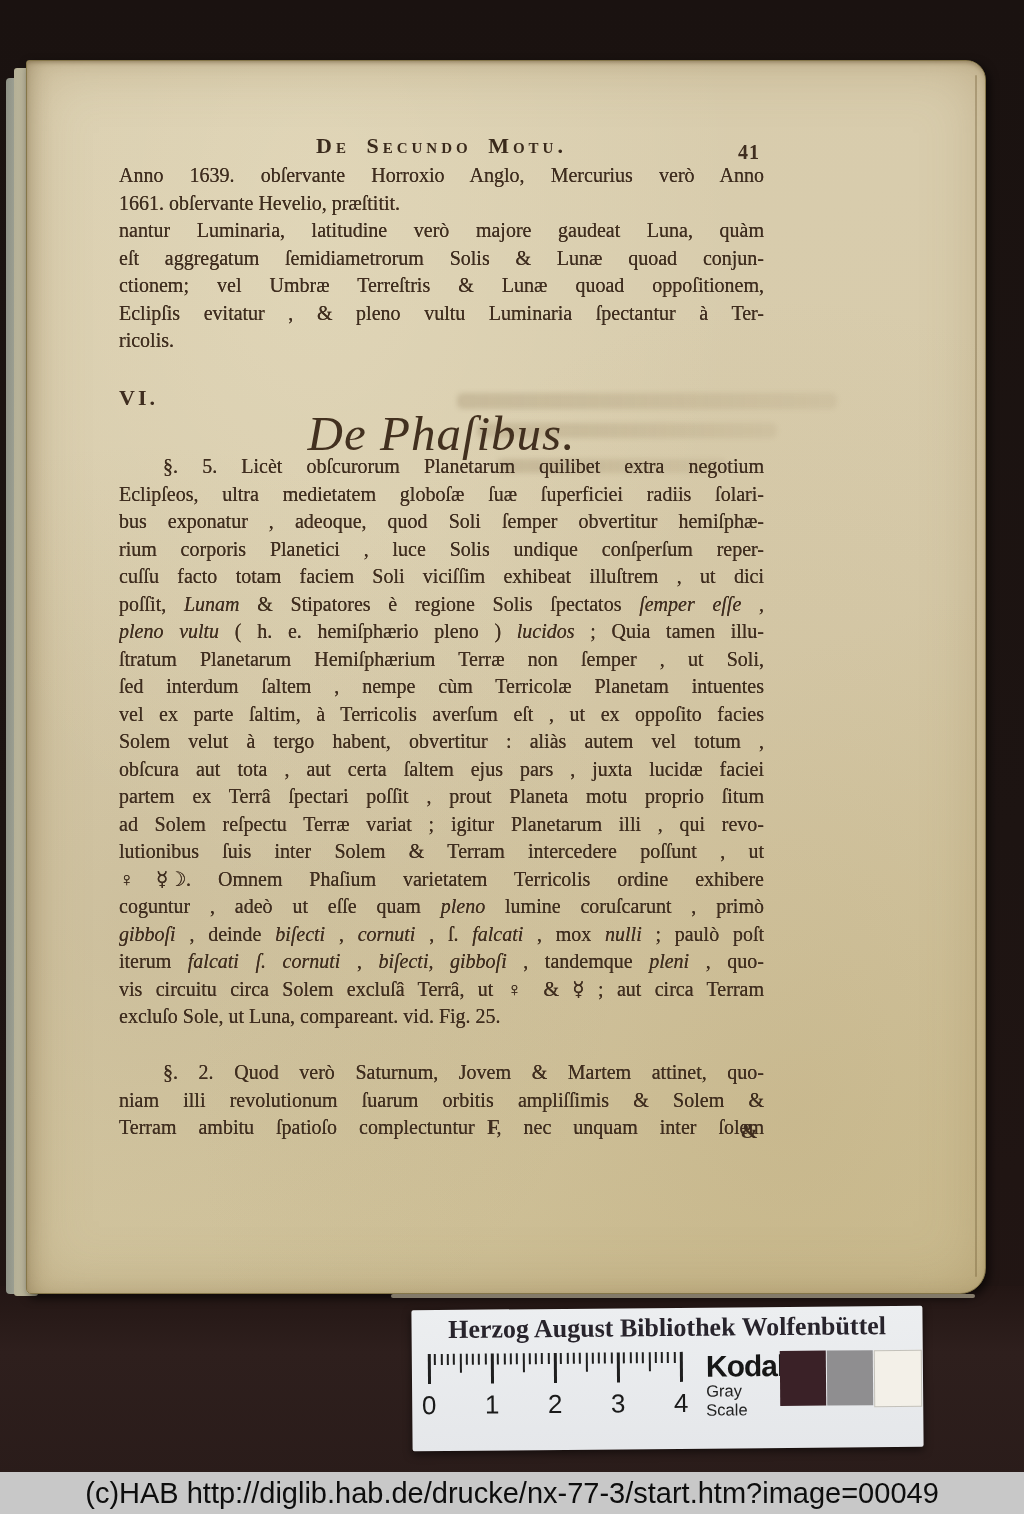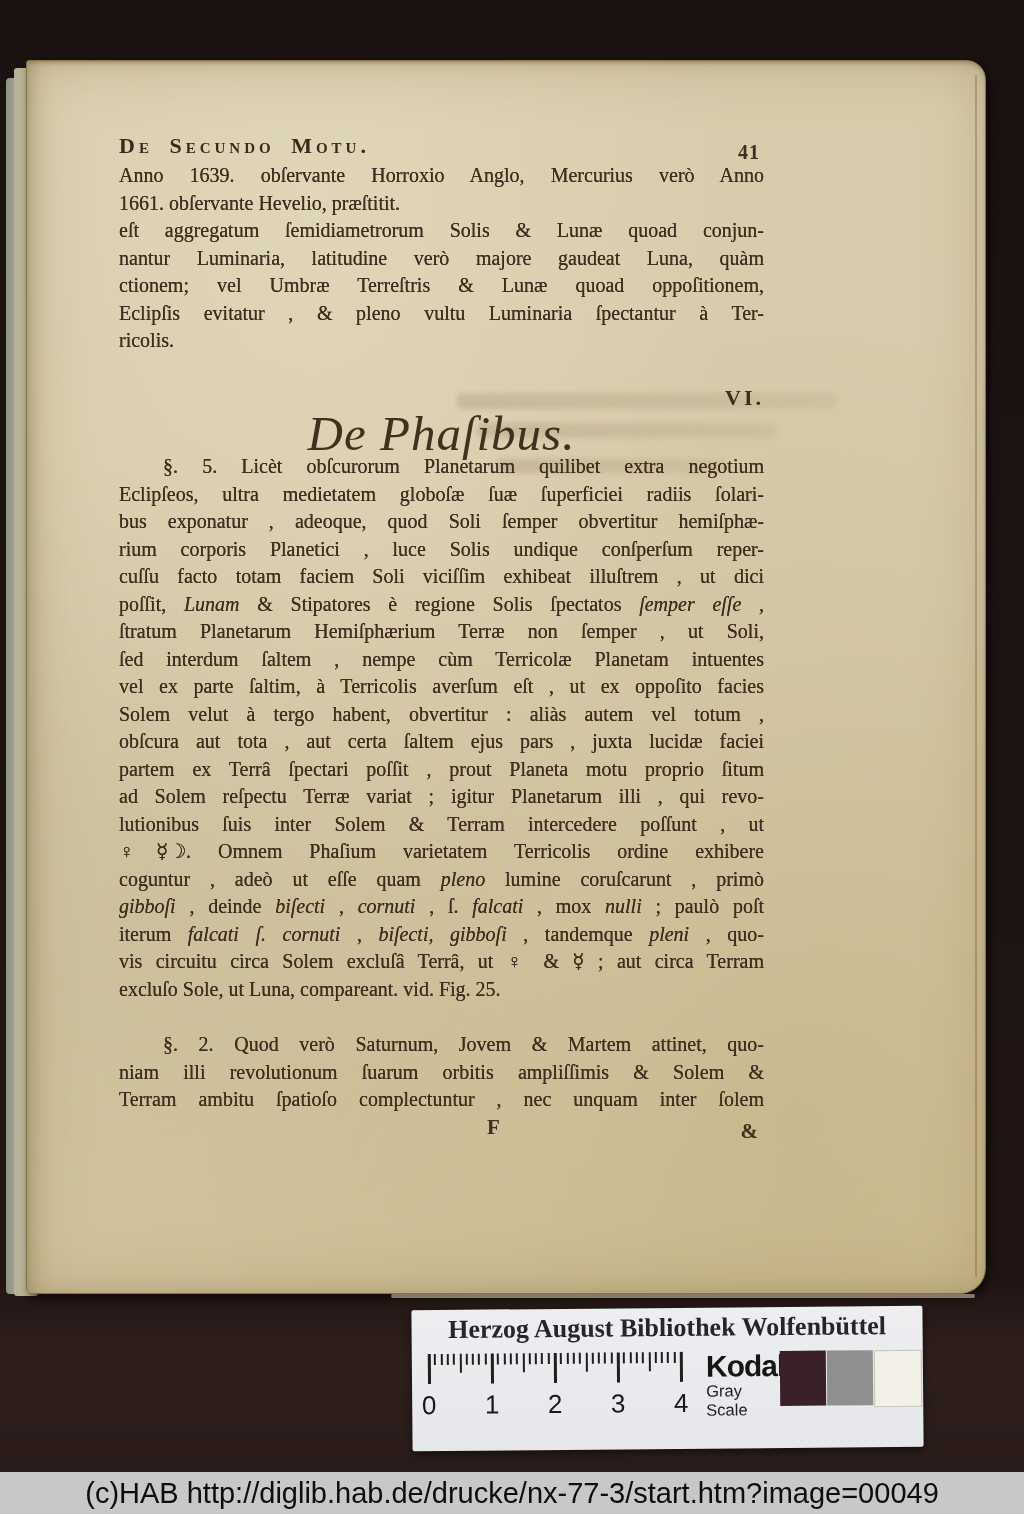--- a/index.html
+++ b/index.html
@@ -28,33 +28,33 @@
     background:rgba(110,88,50,.35);border-radius:2px;}
   .page-bottom-highlight{position:absolute;left:38%;right:1%;bottom:-5px;height:4px;
     background:rgba(222,214,184,.55);border-radius:3px;}
   .ghost{position:absolute;border-radius:6px;filter:blur(2.5px);
     background:linear-gradient(90deg,rgba(120,96,60,.20),rgba(120,96,60,.08));}
   .g1{left:430px;top:332px;width:380px;height:16px;}
   .g2{left:450px;top:362px;width:300px;height:15px;}
   .g3{left:470px;top:398px;width:230px;height:14px;}
 
   .textcol{position:absolute;left:92px;top:0;width:645px;color:#3f2d1f;}
-  .runhead{position:absolute;top:72px;left:0;width:100%;height:28px;
+  .runhead{position:absolute;top:72px;left:0;width:100%;height:28px;text-align:center;
     font-variant:small-caps;font-weight:600;font-size:22px;letter-spacing:4px;word-spacing:7px;color:#3a2a1c;}
   .pagenum{position:absolute;right:4px;top:8px;font-size:20px;font-weight:700;
     letter-spacing:1px;font-variant:normal;color:#402e1f;}
   .para{position:absolute;left:0;width:645px;}
-  .p-intro{top:101px;} .p-sec5{top:156px;} .p-sec1{top:392px;} .p-sec2{top:970px;font-family:Liberation Serif, serif;}
+  .p-intro{top:101px;} .p-sec5{top:156px;} .p-sec1{top:392px;} .p-sec2{top:998px;font-family:Liberation Serif, serif;}
   .tl{height:27.5px;line-height:27.5px;font-size:20px;overflow:hidden;
     text-align:justify;text-align-last:justify;
     text-shadow:0 0 .5px rgba(55,38,22,.9);}
   .tl.ind{padding-left:44px;}
   .tl.end{text-align-last:left;}
   .it{font-style:italic;}
-  .secnum{position:absolute;top:324px;left:0;width:100%;height:24px;text-align:right;
+  .secnum{position:absolute;top:324px;left:0;width:100%;height:24px;text-align:left;
     font-size:22px;font-weight:600;letter-spacing:3px;}
   .sectitle{position:absolute;top:344px;left:0;width:100%;height:58px;text-align:center;
     font-style:italic;font-size:49px;letter-spacing:1px;color:#42301f;}
   .footrow{position:absolute;top:1054px;left:0;width:100%;height:28px;font-size:21px;}
   .sigmark{position:absolute;left:368px;top:0;font-weight:600;}
   .catchword{position:absolute;right:6px;top:4px;font-weight:700;}
 
   .banner{position:absolute;left:412px;top:1308px;width:511px;height:141px;
     background:linear-gradient(180deg,#eceef0,#e5e7ea);
     transform:rotate(-0.5deg);border-radius:2px;
@@ -99,37 +99,38 @@
       <div class="runhead">
         <span>De Secundo Motu.</span>
         <span class="pagenum">41</span>
       </div>
 
       <div class="para p-intro">
           <div class="tl"><span>Anno 1639. obſervante Horroxio Anglo, Mercurius verò Anno</span></div>
           <div class="tl end"><span>1661. obſervante Hevelio, præſtitit.</span></div>
         </div>
       <div class="para p-sec5">
+          <div class="tl"><span>nantur Luminaria, latitudine verò majore gaudeat Luna, quàm</span></div>
           <div class="tl"><span>eſt aggregatum ſemidiametrorum Solis &amp; Lunæ quoad conjun-</span></div>
-          <div class="tl"><span>nantur Luminaria, latitudine verò majore gaudeat Luna, quàm</span></div>
           <div class="tl"><span>ctionem; vel Umbræ Terreſtris &amp; Lunæ quoad oppoſitionem,</span></div>
           <div class="tl"><span>Eclipſis evitatur , &amp; pleno vultu Luminaria ſpectantur à Ter-</span></div>
           <div class="tl end"><span>ricolis.</span></div>
         </div>
 
       <div class="secnum">VI.</div>
       <div class="sectitle">De Phaſibus.</div>
 
       <div class="para p-sec1">
           <div class="tl ind"><span>§. 5. Licèt obſcurorum Planetarum quilibet extra negotium</span></div>
           <div class="tl"><span>Eclipſeos, ultra medietatem globoſæ ſuæ ſuperficiei radiis ſolari-</span></div>
           <div class="tl"><span>bus exponatur , adeoque, quod Soli ſemper obvertitur hemiſphæ-</span></div>
           <div class="tl"><span>rium corporis Planetici , luce Solis undique conſperſum reper-</span></div>
           <div class="tl"><span>cuſſu facto totam faciem Soli viciſſim exhibeat illuſtrem , ut dici</span></div>
           <div class="tl"><span>poſſit, </span><span class="it">Lunam</span><span> &amp; Stipatores è regione Solis ſpectatos </span><span class="it">ſemper eſſe ,</span></div>
+          <div class="tl"><span class="it">pleno vultu </span><span>( h. e. hemiſphærio pleno ) </span><span class="it">lucidos</span><span> ;  Quia tamen illu-</span></div>
           <div class="tl"><span>ſtratum Planetarum Hemiſphærium Terræ non ſemper ,  ut Soli,</span></div>
           <div class="tl"><span>ſed interdum ſaltem ,  nempe cùm Terricolæ Planetam intuentes</span></div>
           <div class="tl"><span>vel ex parte ſaltim, à Terricolis averſum eſt ,  ut ex oppoſito facies</span></div>
           <div class="tl"><span>Solem velut à tergo habent, obvertitur :  aliàs autem vel totum ,</span></div>
           <div class="tl"><span>obſcura aut tota ,  aut certa ſaltem ejus pars ,  juxta lucidæ faciei</span></div>
           <div class="tl"><span>partem ex Terrâ ſpectari poſſit , prout Planeta motu proprio ſitum</span></div>
           <div class="tl"><span>ad Solem reſpectu Terræ variat ; igitur Planetarum illi , qui revo-</span></div>
           <div class="tl"><span>lutionibus ſuis inter Solem &amp;  Terram intercedere poſſunt , ut</span></div>
           <div class="tl"><span>♀☿☽.   Omnem Phaſium varietatem Terricolis ordine exhibere</span></div>
           <div class="tl"><span>coguntur , adeò ut eſſe quam </span><span class="it">pleno</span><span> lumine  coruſcarunt , primò</span></div>

